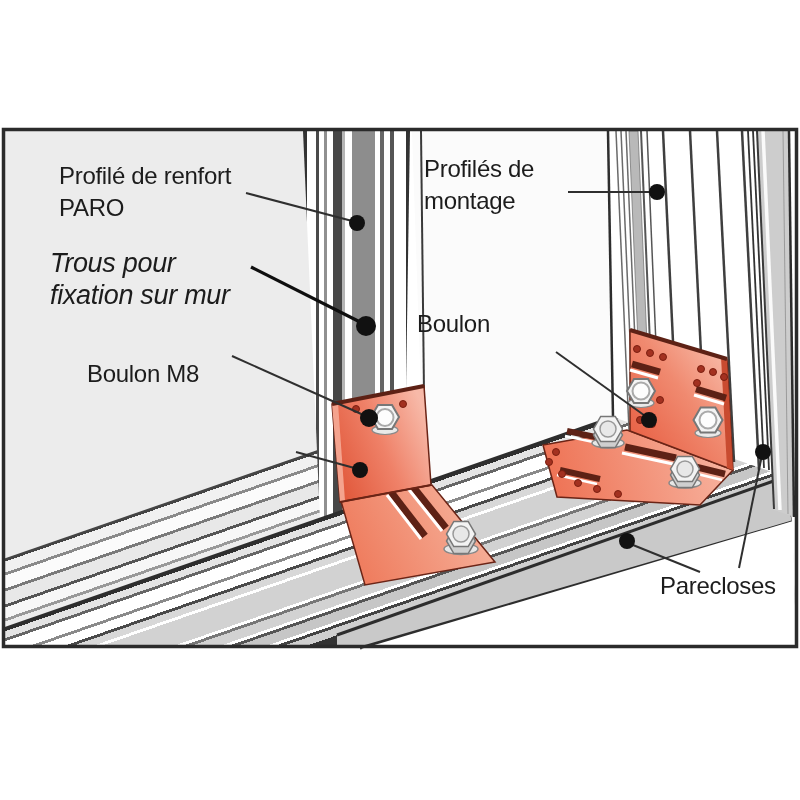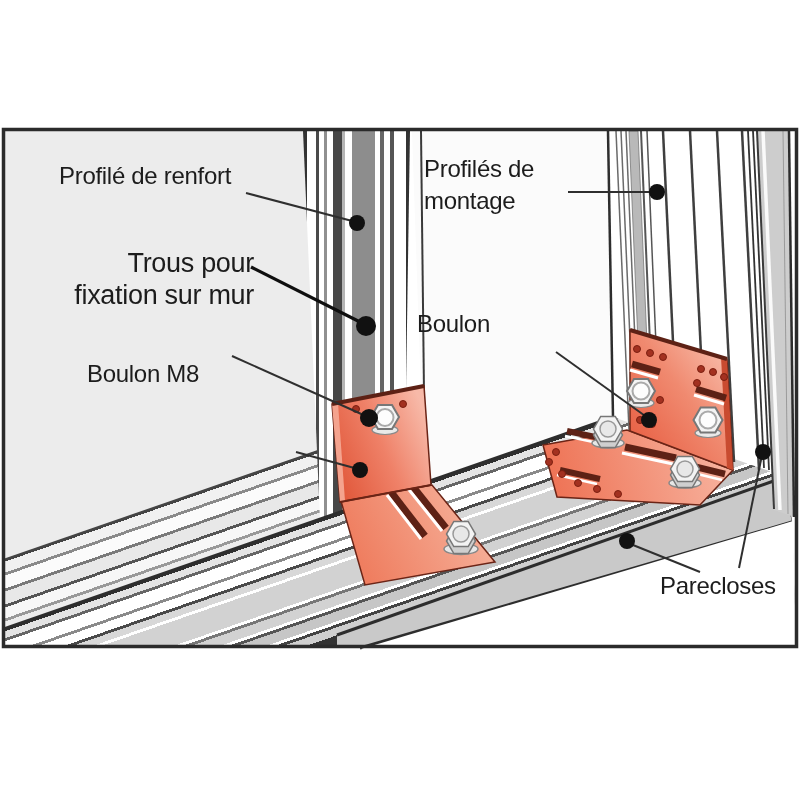--- a/index.html
+++ b/index.html
@@ -6,21 +6,21 @@
   .stage{
     position:relative;width:800px;height:800px;background:#ffffff;overflow:hidden;
     font-family:"Liberation Sans","DejaVu Sans",sans-serif;
   }
   .stage svg{position:absolute;left:0;top:0;}
   .lbl{
     position:absolute;color:#1c1c1c;font-size:24px;line-height:1.35;
     letter-spacing:-0.3px;white-space:nowrap;
   }
   .lbl span{display:block;}
-  .lbl-trous{font-size:27px;line-height:1.2;text-align:right;width:204px;white-space:nowrap;}
+  .lbl-trous{font-size:27px;line-height:1.2;text-align:left;width:204px;white-space:nowrap;font-style:italic;}
 </style>
 </head>
 <body>
 
 <div class="stage">
 
 <svg width="800" height="800" viewBox="0 0 800 800">
   <defs>
 
     <linearGradient id="bandGrad" x1="0" y1="0" x2="1" y2="0">
@@ -311,20 +311,21 @@
     <circle cx="649" cy="420" r="8"></circle>
     <circle cx="627" cy="541" r="8"></circle>
     <circle cx="763" cy="452" r="8"></circle>
   </g>
 
   <rect x="3.5" y="129.5" width="793" height="517" fill="none" stroke="#2b2b2b" stroke-width="3.5"></rect>
 </svg>
 
 <div class="lbl" style="left:59px;top:160px">
   <span>Profilé de renfort</span>
+  <span>PARO</span>
 </div>
 
 <div class="lbl lbl-trous" style="left:50px;top:247px">
   <span>Trous pour</span>
   <span>fixation sur mur</span>
 </div>
 
 <div class="lbl" style="left:87px;top:358px">
   <span>Boulon M8</span>
 </div>

